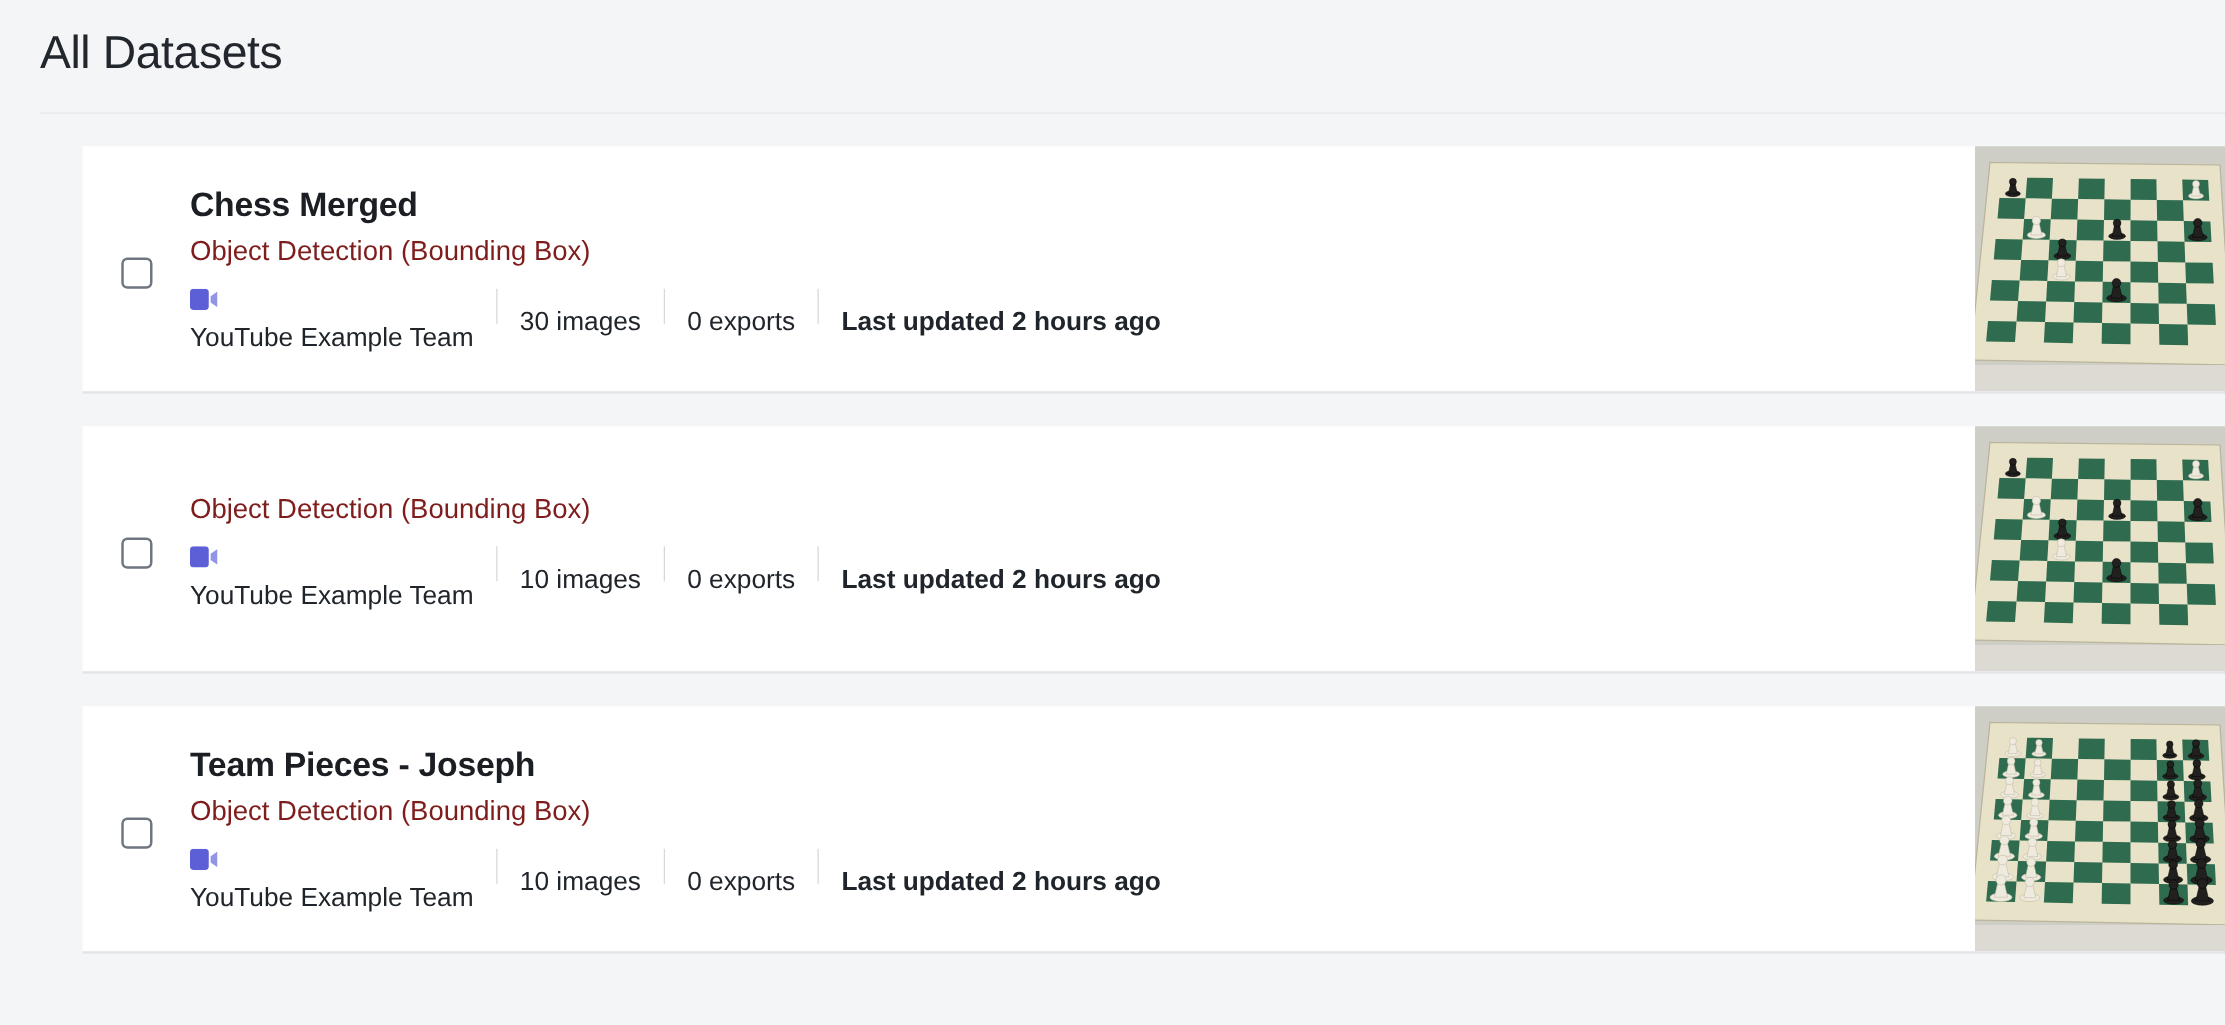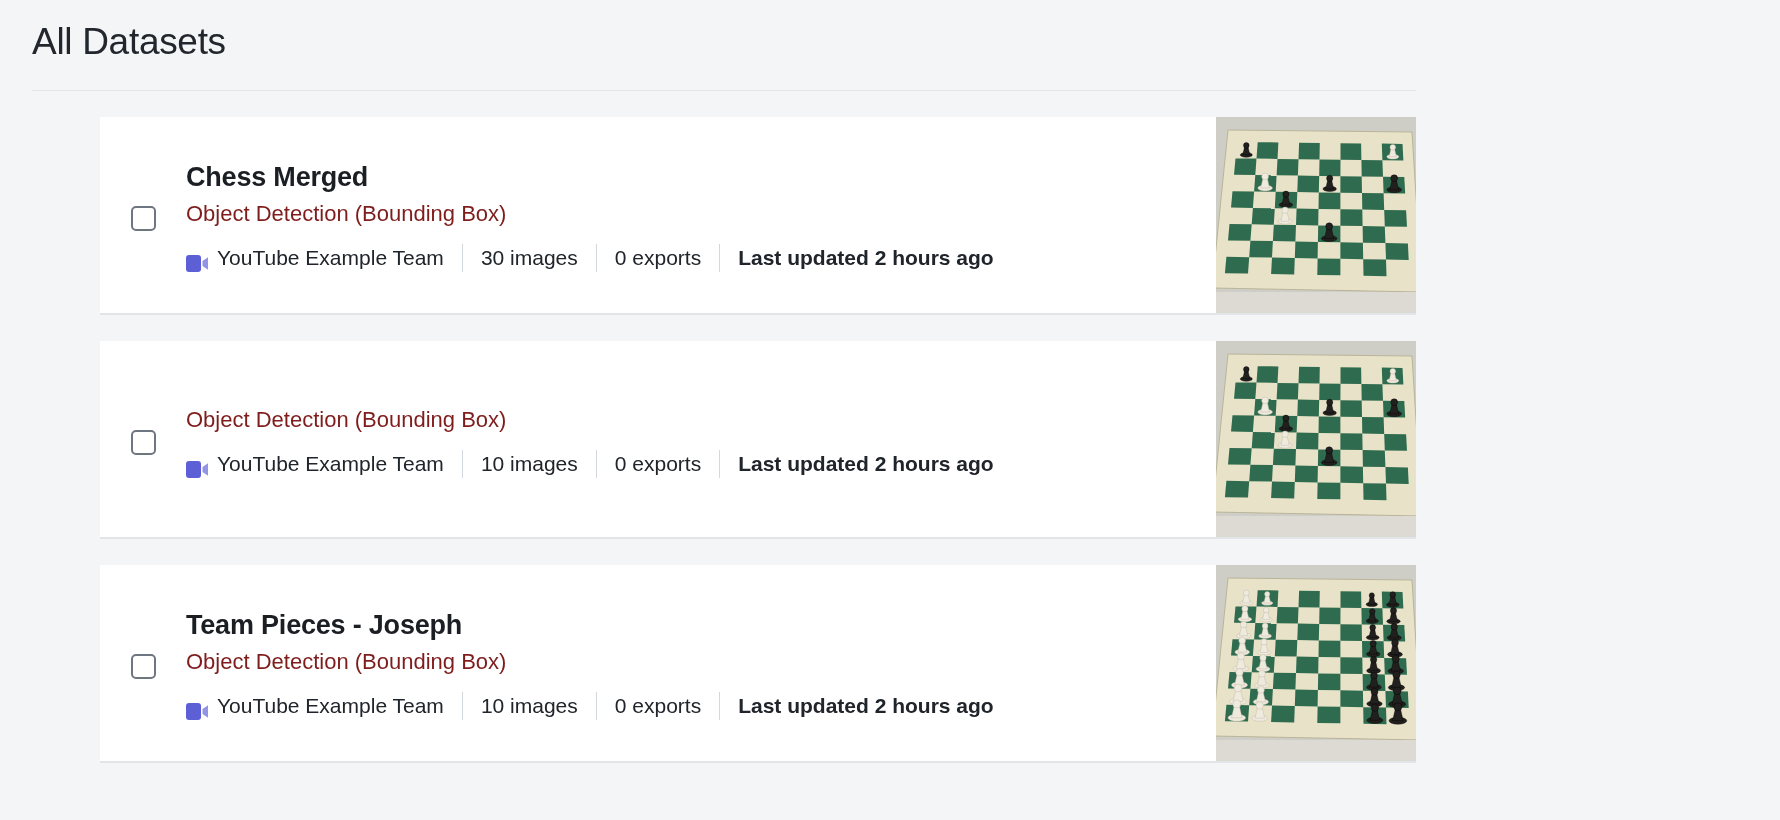--- a/index.html
+++ b/index.html
@@ -9,21 +9,21 @@
     height: 820px;
     overflow: hidden;
   }
 
   body {
     background: #f4f5f7;
     font-family: "Liberation Sans", sans-serif;
     -webkit-font-smoothing: antialiased;
   }
 
-  .page { width: 1416px; height: 820px; position: relative; }
+  .page { width: 1780px; height: 820px; position: relative; }
 
   
   .page-header {
     padding: 18px 0 0 32px;
   }
   .page-title {
     font-size: 37px;
     font-weight: 400;
     color: #22272e;
     letter-spacing: -0.3px;
@@ -33,21 +33,21 @@
     margin-top: 24px;
     margin-left: 32px;
     margin-right: 0;
     height: 1px;
     background: #e3e6ea;
   }
 
   
   .dataset-list {
     margin-top: 26px;
-    padding-left: 100px;
+    padding-left: 66px;
   }
 
   .dataset-card {
     position: relative;
     background: #ffffff;
     border-bottom: 2px solid #e1e4e8;
     height: 198px;
     margin-bottom: 26px;
     display: flex;
     align-items: stretch;
@@ -107,23 +107,24 @@
     align-items: center;
     margin-top: 14px;
     font-size: 21px;
     color: #20252b;
     line-height: 28px;
     white-space: nowrap;
   }
 
   .meta-workspace {
     display: flex;
-    align-items: flex-end;
+    align-items: flex-start;
     gap: 9px;
     padding-right: 18px;
+    flex-direction: column;
   }
 
   .workspace-icon {
     width: 22px;
     height: 17px;
     flex: none;
     display: block;
   }
 
   .meta-sep {

